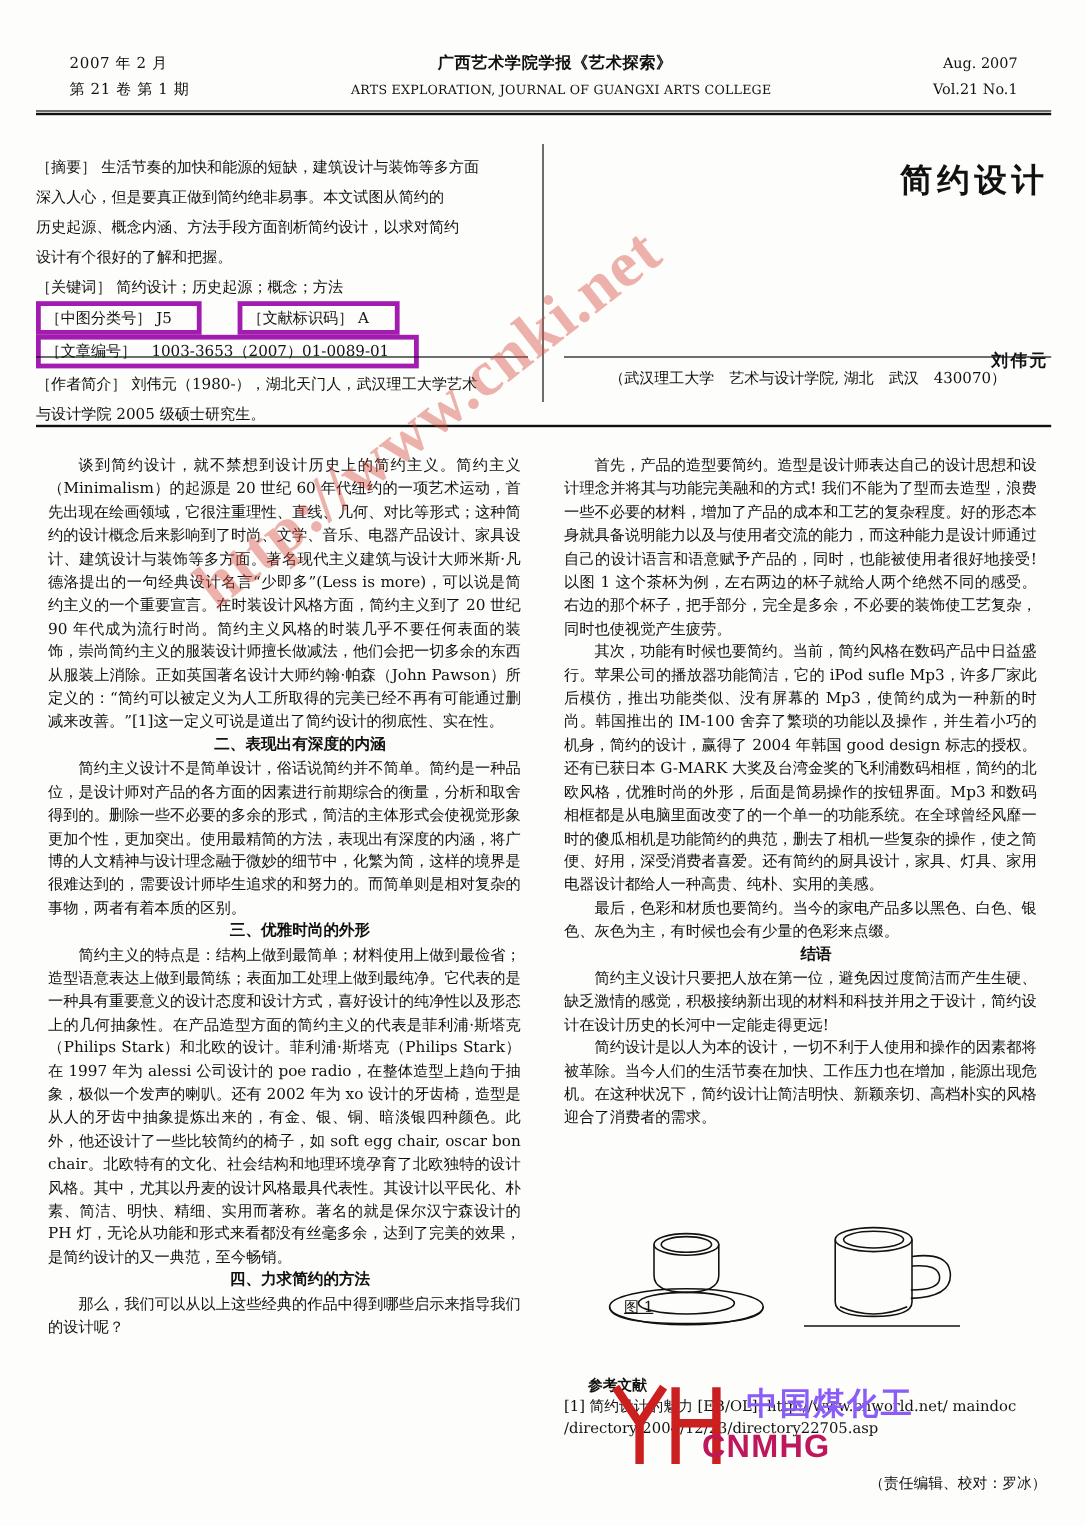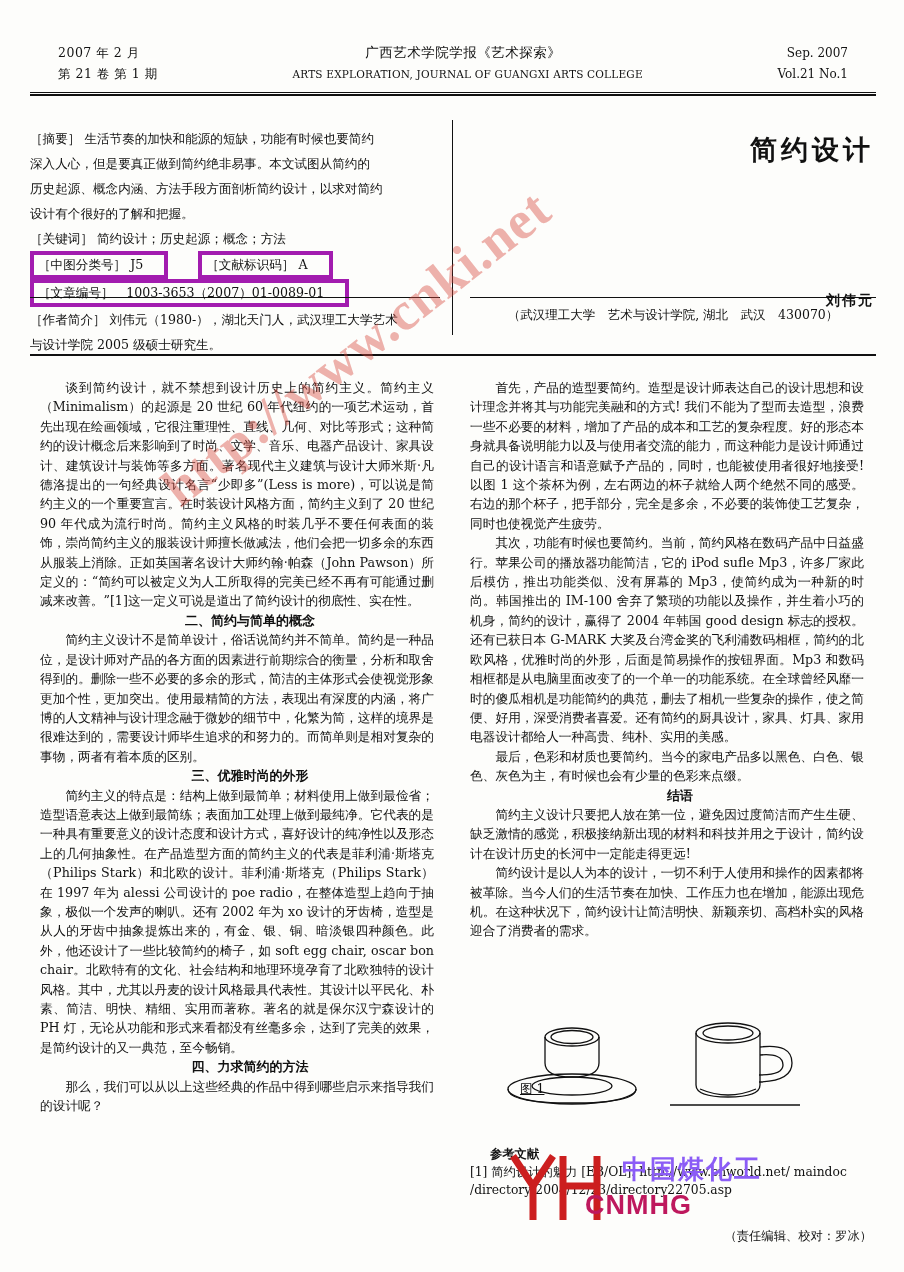--- a/index.html
+++ b/index.html
@@ -10,21 +10,21 @@
     color:#111;
     position:relative;
     overflow:hidden;
   }
   .page{position:relative;width:904px;height:1129px;}
 
   
   .masthead{position:absolute;left:58px;top:44px;width:790px;}
   .mh-row{display:flex;justify-content:space-between;align-items:baseline;}
   .mh-left{font-size:12.5px;letter-spacing:.5px;}
-  .mh-center{font-size:13.5px;font-weight:normal;letter-spacing:.5px;}
+  .mh-center{font-size:13.5px;font-weight:bold;letter-spacing:.5px;}
   .mh-center2{font-size:10.5px;font-family:"DejaVu Serif",serif;letter-spacing:.2px;}
   .mh-right{font-size:12px;font-family:"DejaVu Serif",serif;}
   .mh-row2{margin-top:4px;}
   .rule{position:absolute;left:30px;top:92px;width:846px;height:1px;background:#111;}
   .rule2{position:absolute;left:30px;top:94px;width:846px;height:2px;background:#111;}
 
   
   .absbox{position:absolute;left:30px;top:126px;width:410px;font-size:12.6px;line-height:25px;}
   .absbox p{margin:0;}
   .absline{margin:0;white-space:nowrap;}
@@ -72,33 +72,33 @@
 </style>
 </head>
 <body>
 
 <div class="page">
 
   <div class="masthead">
     <div class="mh-row">
       <div class="mh-left">2007 年 2 月</div>
       <div class="mh-center">广西艺术学院学报《艺术探索》</div>
-      <div class="mh-right">Sep. 2007</div>
+      <div class="mh-right">Aug. 2007</div>
     </div>
     <div class="mh-row mh-row2">
       <div class="mh-left">第 21 卷  第 1 期</div>
       <div class="mh-center2">ARTS EXPLORATION, JOURNAL OF GUANGXI ARTS COLLEGE</div>
       <div class="mh-right">Vol.21  No.1</div>
     </div>
   </div>
   <div class="rule"></div>
   <div class="rule2"></div>
 
   <div class="absbox">
-    <p class="absline">［摘要］ 生活节奏的加快和能源的短缺，功能有时候也要简约</p>
+    <p class="absline">［摘要］ 生活节奏的加快和能源的短缺，建筑设计与装饰等多方面</p>
     <p class="absline">深入人心，但是要真正做到简约绝非易事。本文试图从简约的</p>
     <p class="absline">历史起源、概念内涵、方法手段方面剖析简约设计，以求对简约</p>
     <p class="absline">设计有个很好的了解和把握。</p>
     <p class="kvline">［关键词］ 简约设计；历史起源；概念；方法</p>
     <p class="kvline">
       <span class="boxed">［中图分类号］ J5</span>
       <span style="display:inline-block;width:22px;"></span>
       <span class="boxed">［文献标识码］ A</span>
     </p>
     <p class="kvline">
@@ -112,21 +112,21 @@
   <div class="hline-abs2"></div>
 
   <div class="title">简约设计</div>
   <div class="author">刘伟元</div>
   <div class="affil">（武汉理工大学　艺术与设计学院, 湖北　武汉　430070）</div>
 
   <div class="rule3"></div>
 
   <div class="col colL">
     <p>谈到简约设计，就不禁想到设计历史上的简约主义。简约主义（Minimalism）的起源是 20 世纪 60 年代纽约的一项艺术运动，首先出现在绘画领域，它很注重理性、直线、几何、对比等形式；这种简约的设计概念后来影响到了时尚、文学、音乐、电器产品设计、家具设计、建筑设计与装饰等多方面。著名现代主义建筑与设计大师米斯·凡德洛提出的一句经典设计名言“少即多”(Less is more)，可以说是简约主义的一个重要宣言。在时装设计风格方面，简约主义到了 20 世纪 90 年代成为流行时尚。简约主义风格的时装几乎不要任何表面的装饰，崇尚简约主义的服装设计师擅长做减法，他们会把一切多余的东西从服装上消除。正如英国著名设计大师约翰·帕森（John Pawson）所定义的：“简约可以被定义为人工所取得的完美已经不再有可能通过删减来改善。”[1]这一定义可说是道出了简约设计的彻底性、实在性。</p>
-    <p class="sec">二、简约与简单的概念</p>
+    <p class="sec">二、表现出有深度的内涵</p>
     <p>简约主义设计不是简单设计，俗话说简约并不简单。简约是一种品位，是设计师对产品的各方面的因素进行前期综合的衡量，分析和取舍得到的。删除一些不必要的多余的形式，简洁的主体形式会使视觉形象更加个性，更加突出。使用最精简的方法，表现出有深度的内涵，将广博的人文精神与设计理念融于微妙的细节中，化繁为简，这样的境界是很难达到的，需要设计师毕生追求的和努力的。而简单则是相对复杂的事物，两者有着本质的区别。</p>
     <p class="sec">三、优雅时尚的外形</p>
     <p>简约主义的特点是：结构上做到最简单；材料使用上做到最俭省；造型语意表达上做到最简练；表面加工处理上做到最纯净。它代表的是一种具有重要意义的设计态度和设计方式，喜好设计的纯净性以及形态上的几何抽象性。在产品造型方面的简约主义的代表是菲利浦·斯塔克（Philips Stark）和北欧的设计。菲利浦·斯塔克（Philips Stark）在 1997 年为 alessi 公司设计的 poe radio，在整体造型上趋向于抽象，极似一个发声的喇叭。还有 2002 年为 xo 设计的牙齿椅，造型是从人的牙齿中抽象提炼出来的，有金、银、铜、暗淡银四种颜色。此外，他还设计了一些比较简约的椅子，如 soft egg chair, oscar bon chair。北欧特有的文化、社会结构和地理环境孕育了北欧独特的设计风格。其中，尤其以丹麦的设计风格最具代表性。其设计以平民化、朴素、简洁、明快、精细、实用而著称。著名的就是保尔汉宁森设计的 PH 灯，无论从功能和形式来看都没有丝毫多余，达到了完美的效果，是简约设计的又一典范，至今畅销。</p>
     <p class="sec">四、力求简约的方法</p>
     <p>那么，我们可以从以上这些经典的作品中得到哪些启示来指导我们的设计呢？</p>
   </div>
 
   <div class="col colR">
     <p>首先，产品的造型要简约。造型是设计师表达自己的设计思想和设计理念并将其与功能完美融和的方式! 我们不能为了型而去造型，浪费一些不必要的材料，增加了产品的成本和工艺的复杂程度。好的形态本身就具备说明能力以及与使用者交流的能力，而这种能力是设计师通过自己的设计语言和语意赋予产品的，同时，也能被使用者很好地接受! 以图 1 这个茶杯为例，左右两边的杯子就给人两个绝然不同的感受。右边的那个杯子，把手部分，完全是多余，不必要的装饰使工艺复杂，同时也使视觉产生疲劳。</p>
     <p>其次，功能有时候也要简约。当前，简约风格在数码产品中日益盛行。苹果公司的播放器功能简洁，它的 iPod sufle Mp3，许多厂家此后模仿，推出功能类似、没有屏幕的 Mp3，使简约成为一种新的时尚。韩国推出的 IM-100 舍弃了繁琐的功能以及操作，并生着小巧的机身，简约的设计，赢得了 2004 年韩国 good design 标志的授权。还有已获日本 G-MARK 大奖及台湾金奖的飞利浦数码相框，简约的北欧风格，优雅时尚的外形，后面是简易操作的按钮界面。Mp3 和数码相框都是从电脑里面改变了的一个单一的功能系统。在全球曾经风靡一时的傻瓜相机是功能简约的典范，删去了相机一些复杂的操作，使之简便、好用，深受消费者喜爱。还有简约的厨具设计，家具、灯具、家用电器设计都给人一种高贵、纯朴、实用的美感。</p>

